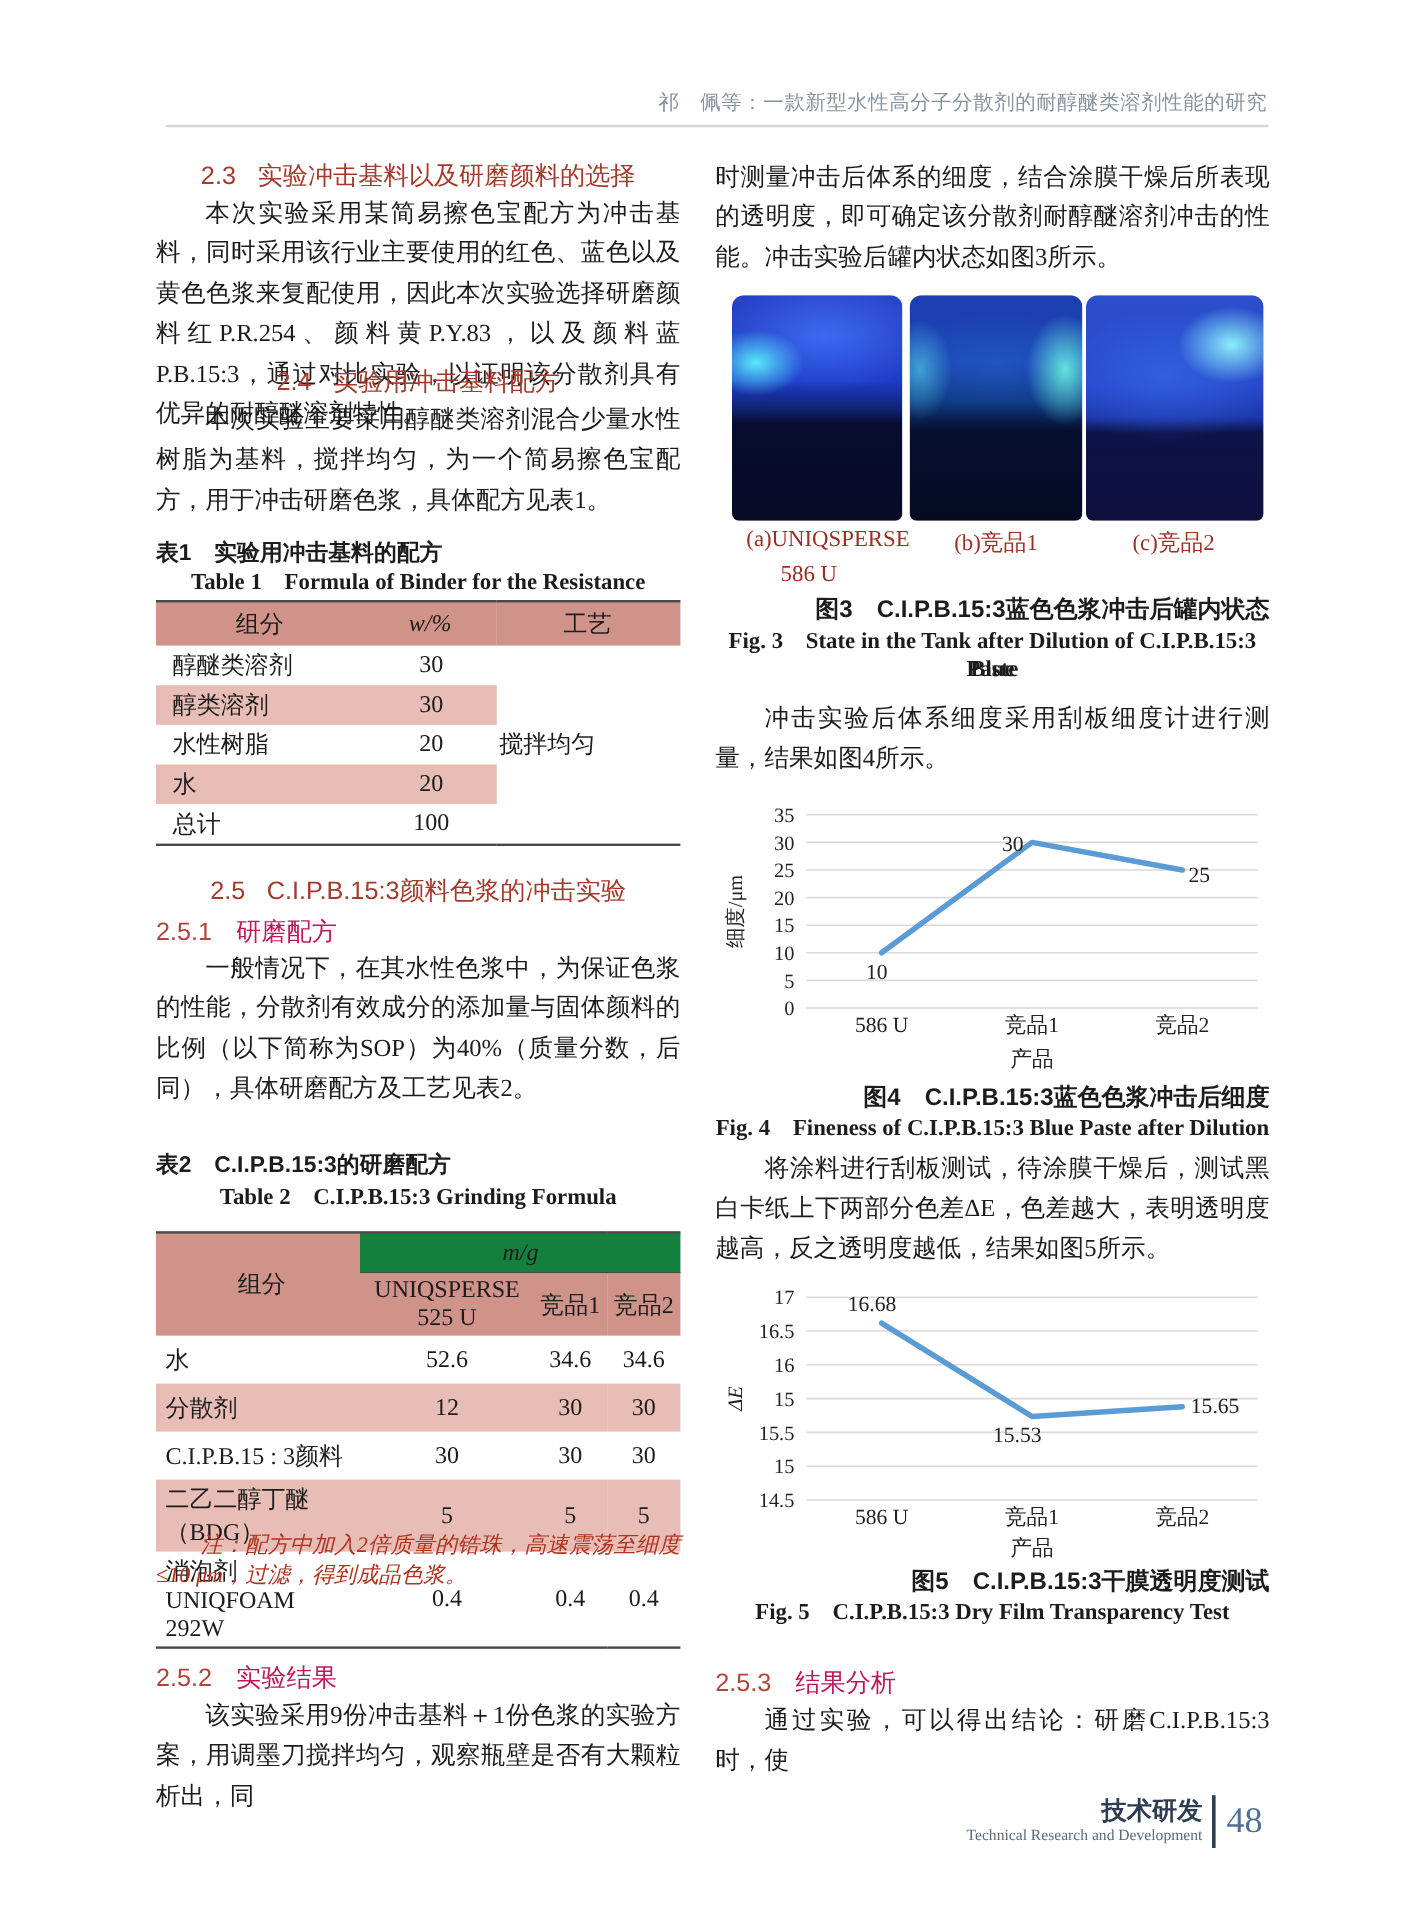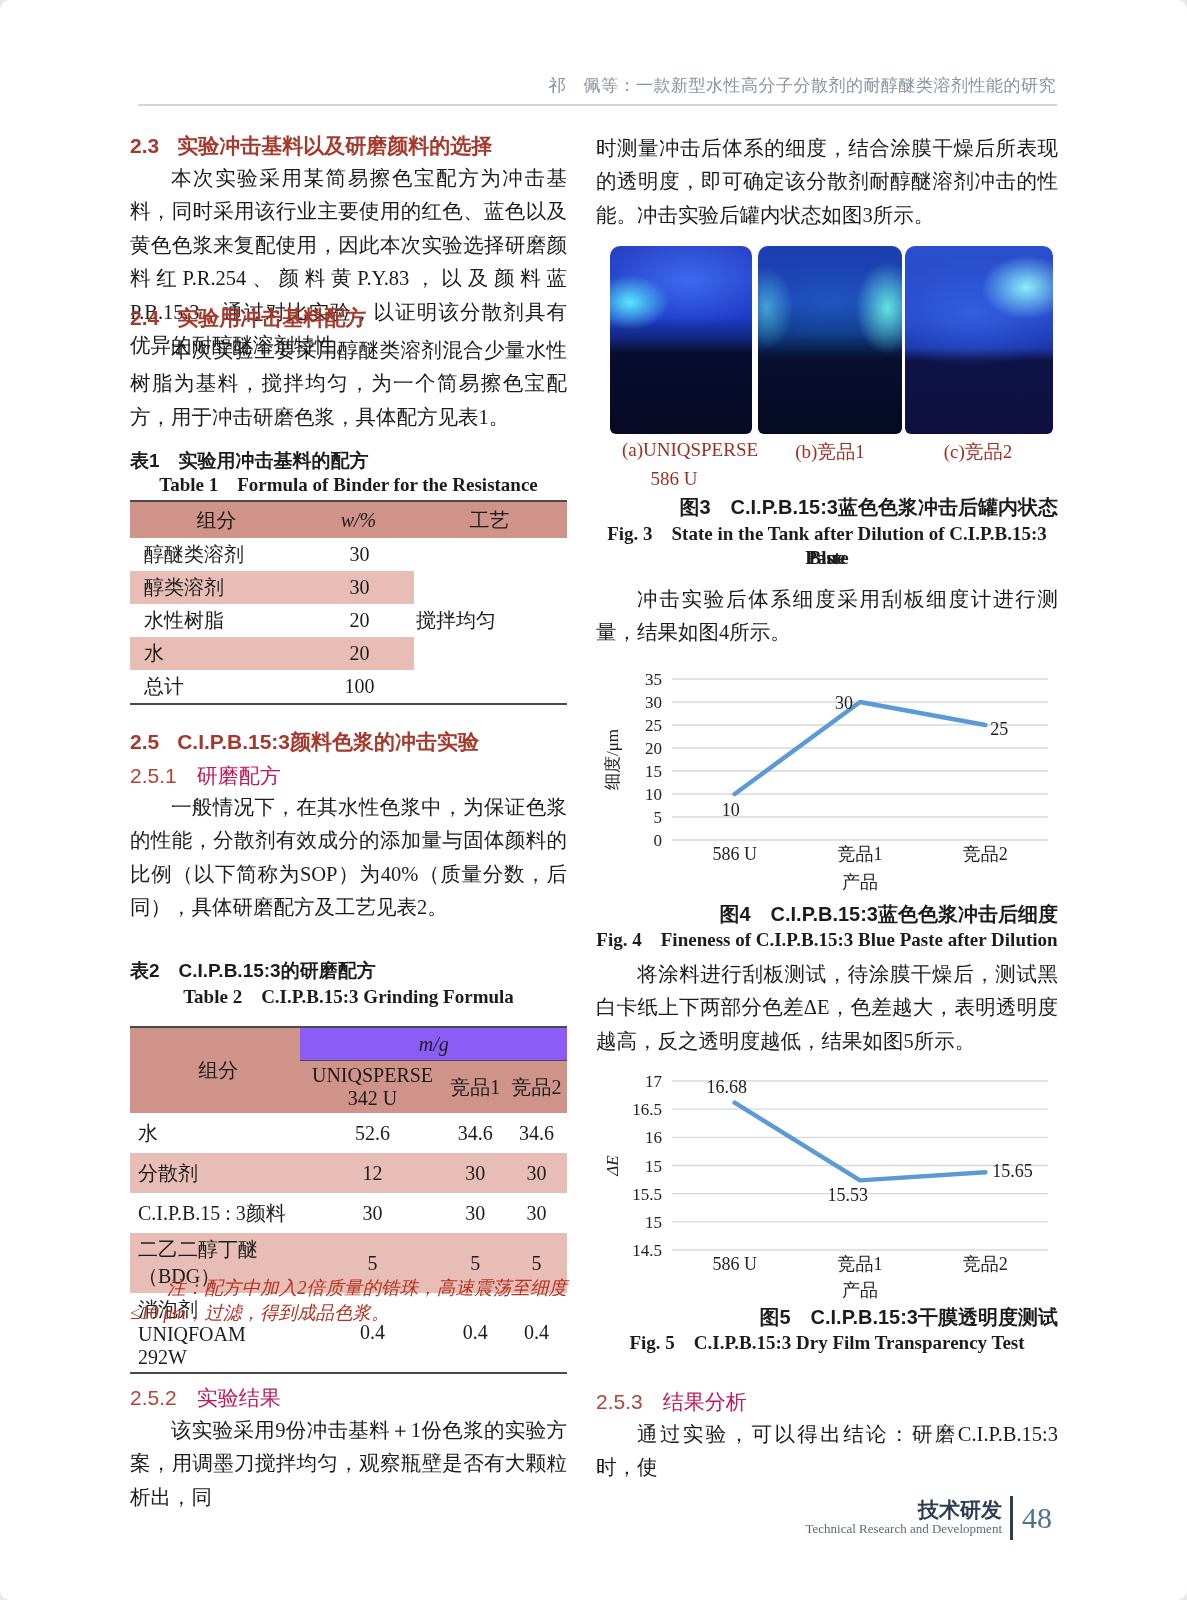--- a/index.html
+++ b/index.html
@@ -1,29 +1,29 @@
 <!DOCTYPE html>
 <html><head>
 <meta charset="utf-8">
 <style>
   html,body{margin:0;padding:0;background:#e8e8e8;}
   .page{position:relative;width:1187px;height:1600px;background:#ffffff;margin:0 auto;overflow:hidden;
-        font-family:"Liberation Serif","DejaVu Serif",serif;color:#1c1c1c;border-radius:10px;}
+        font-family:"Liberation Serif","DejaVu Serif",serif;color:#1c1c1c;}
   
   .hdr-text{position:absolute;top:74px;right:131px;font-size:17px;color:#8793a0;
             font-family:"Liberation Sans","DejaVu Sans",sans-serif;letter-spacing:.5px;}
   .hdr-rule{position:absolute;top:104px;left:138px;width:919px;height:2px;background:#d3d7db;}
   
   .col{position:absolute;top:128px;}
   .col.left{left:130px;width:437px;}
   .col.right{left:596px;width:462px;}
   .blk{position:absolute;left:0;width:100%;}
   
-  .h-main{font-family:"Liberation Sans","DejaVu Sans",sans-serif;font-weight:bold;
-          font-size:21px;color:#a5392c;}
+  .h-main{font-family:"Liberation Sans","DejaVu Sans",sans-serif;font-weight:normal;
+          font-size:21px;color:#a5392c;text-align:center;}
   .h-main .sp{display:inline-block;width:18px;}
   .h-sub{font-size:21px;}
   .h-sub .num{color:#b0453a;font-family:"Liberation Sans","DejaVu Sans",sans-serif;}
   .h-sub .sp{display:inline-block;width:20px;}
   .h-sub .ttl{color:#be185d;}
   
   .para{font-size:20.5px;line-height:33.4px;text-align:justify;text-indent:2em;}
   .para.noindent{text-indent:0;}
   
   .cap-cn{font-family:"Liberation Sans","DejaVu Sans",sans-serif;font-weight:bold;
@@ -38,21 +38,21 @@
   .t1 td.c2{width:35%;}
   .t1 tr.hdr td{background:#cf938a;height:30px;text-align:center;padding-left:0;}
   .t1 td.pk{background:#e7bdb5;}
   .t1 tr td{height:27px;}
   .itl{font-style:italic;}
   .t2 td.c0{text-align:left;padding-left:8px;width:39%;}
   .t2 td.c1{text-align:center;width:33%;}
   .t2 td.c2{text-align:center;width:14%;}
   .t2 td.c3{text-align:center;width:14%;}
   .t2 td.hd{background:#cf938a;text-align:center;}
-  .t2 td.mg{background:#8b5cf6;text-align:center;border-bottom:1.5px solid #4a4a4a;height:26px;}
+  .t2 td.mg{background:#15803d;text-align:center;border-bottom:1.5px solid #4a4a4a;height:26px;}
   .t2 tr.pink td{background:#e7bdb5;}
   .t2 tr td{height:34px;}
   .note{font-size:18.5px;line-height:25px;color:#b3321f;text-align:justify;text-indent:2em;
         font-style:italic;}
   
   .jars{position:absolute;height:188px;width:100%;}
   .jar{position:absolute;top:0;height:188px;border-radius:10px 10px 6px 6px;}
   .jar1{left:14px;width:142px;
     background:radial-gradient(ellipse 55px 38px at 14% 30%, rgba(90,240,255,.95), rgba(90,240,255,0) 72%),
                radial-gradient(ellipse 120px 62px at 55% 18%, rgba(70,120,255,.75), rgba(70,120,255,0) 75%),
@@ -149,21 +149,21 @@
     <div class="blk cap-en" style="top:856px">Table 2　C.I.P.B.15:3 Grinding Formula</div>
 
     <div class="blk" style="top:898px">
       <table class="ftab t2">
         <tbody>
             <tr>
           <td class="c0 hd" rowspan="2" style="text-align:center;">组分</td>
           <td class="mg itl" colspan="3">m/g</td>
         </tr>
         <tr>
-          <td class="c1 hd">UNIQSPERSE 342 U</td>
+          <td class="c1 hd">UNIQSPERSE 525 U</td>
           <td class="c2 hd">竞品1</td>
           <td class="c3 hd">竞品2</td>
         </tr>
         <tr>
           <td class="c0">水</td>
           <td class="c1">52.6</td>
           <td class="c2">34.6</td>
           <td class="c3">34.6</td>
         </tr>
         <tr class="pink">

